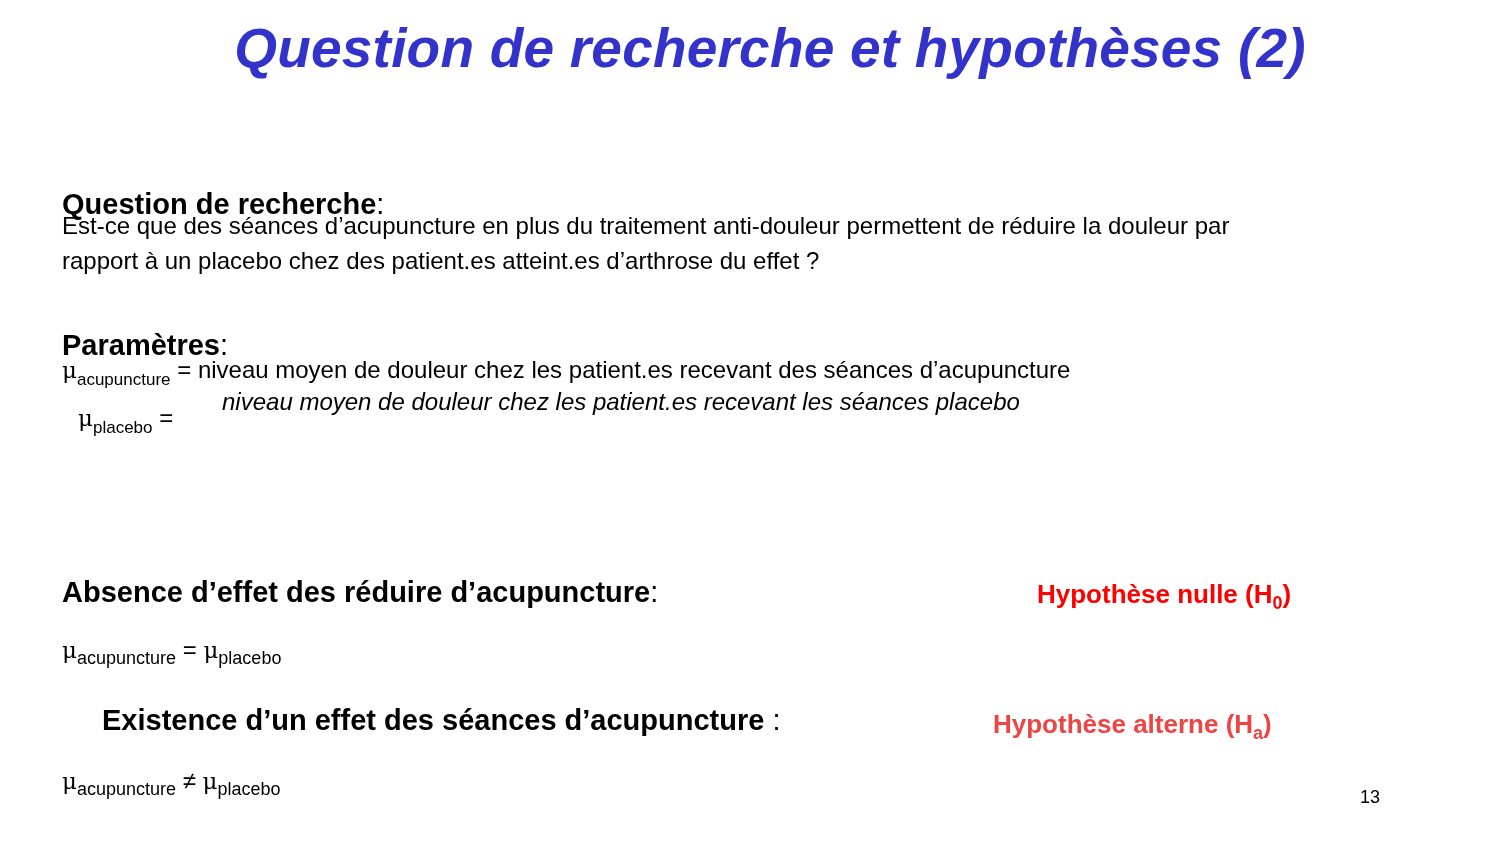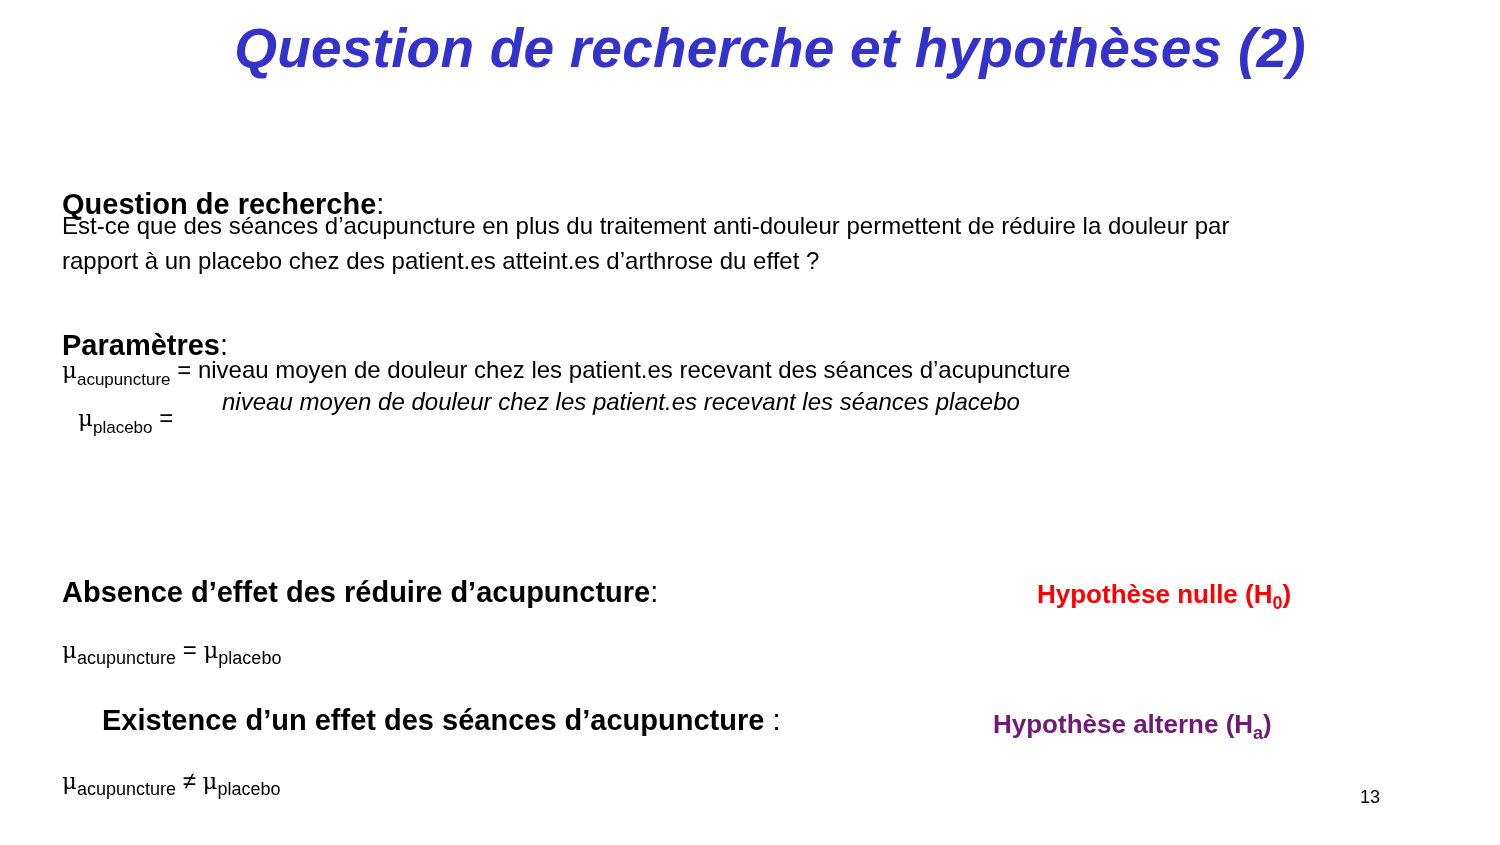--- a/index.html
+++ b/index.html
@@ -90,17 +90,17 @@
 </div>
 
 <div class="abs heading" style="left:42px; top:703px;margin-left:40px;">
   <span>Existence d’un effet des séances d’acupuncture</span><span class="colon" style="white-space:pre;"> :</span>
 </div>
 <div class="abs body-text" style="left:42px; top:763px;">
   <span class="mu">μ</span><span class="sub">acupuncture</span>
   <span>≠</span>
   <span class="mu">μ</span><span class="sub">placebo</span>
 </div>
-<div class="abs hyp" style="left:973px; top:708px; color:#701a75;">
+<div class="abs hyp" style="left:973px; top:708px; color:#ef4444;">
   <span>Hypothèse alterne (H</span><span class="hsub">a</span><span>)</span>
 </div>
 
 <div class="abs page-num" style="left:1340px; top:782px;">13</div>
 
 </body></html>

